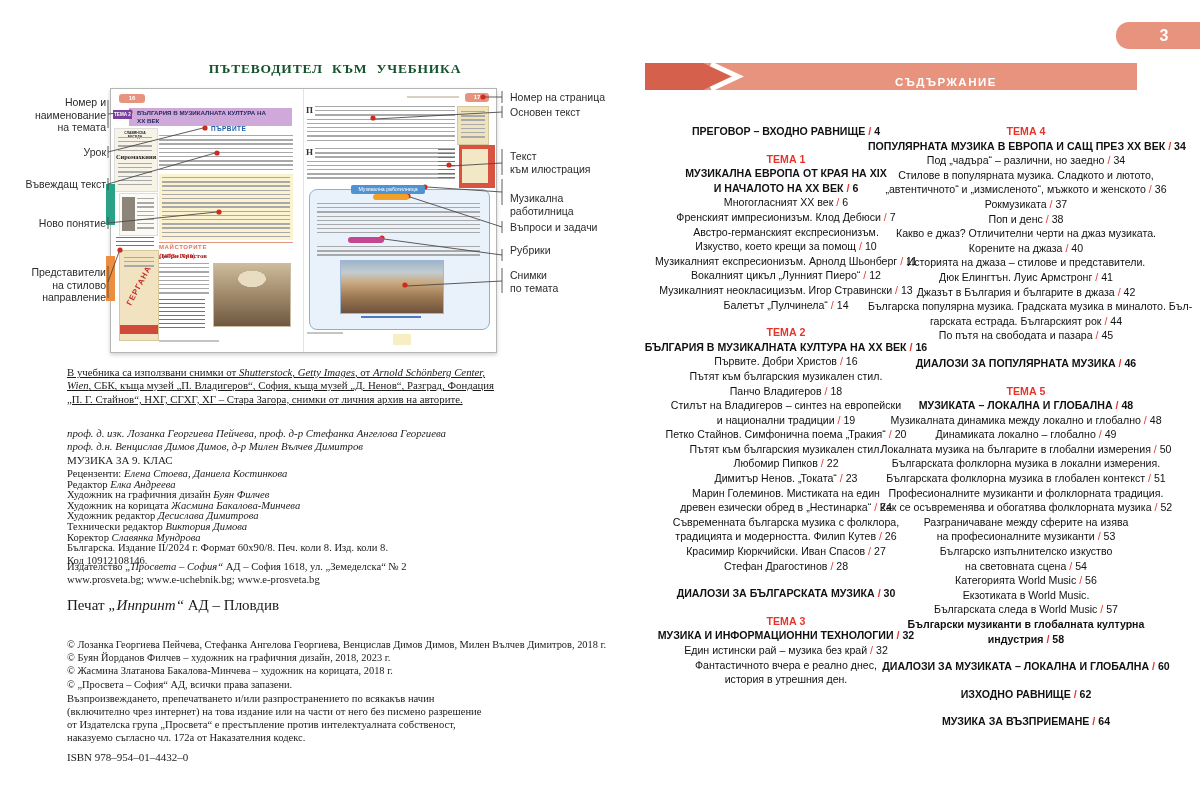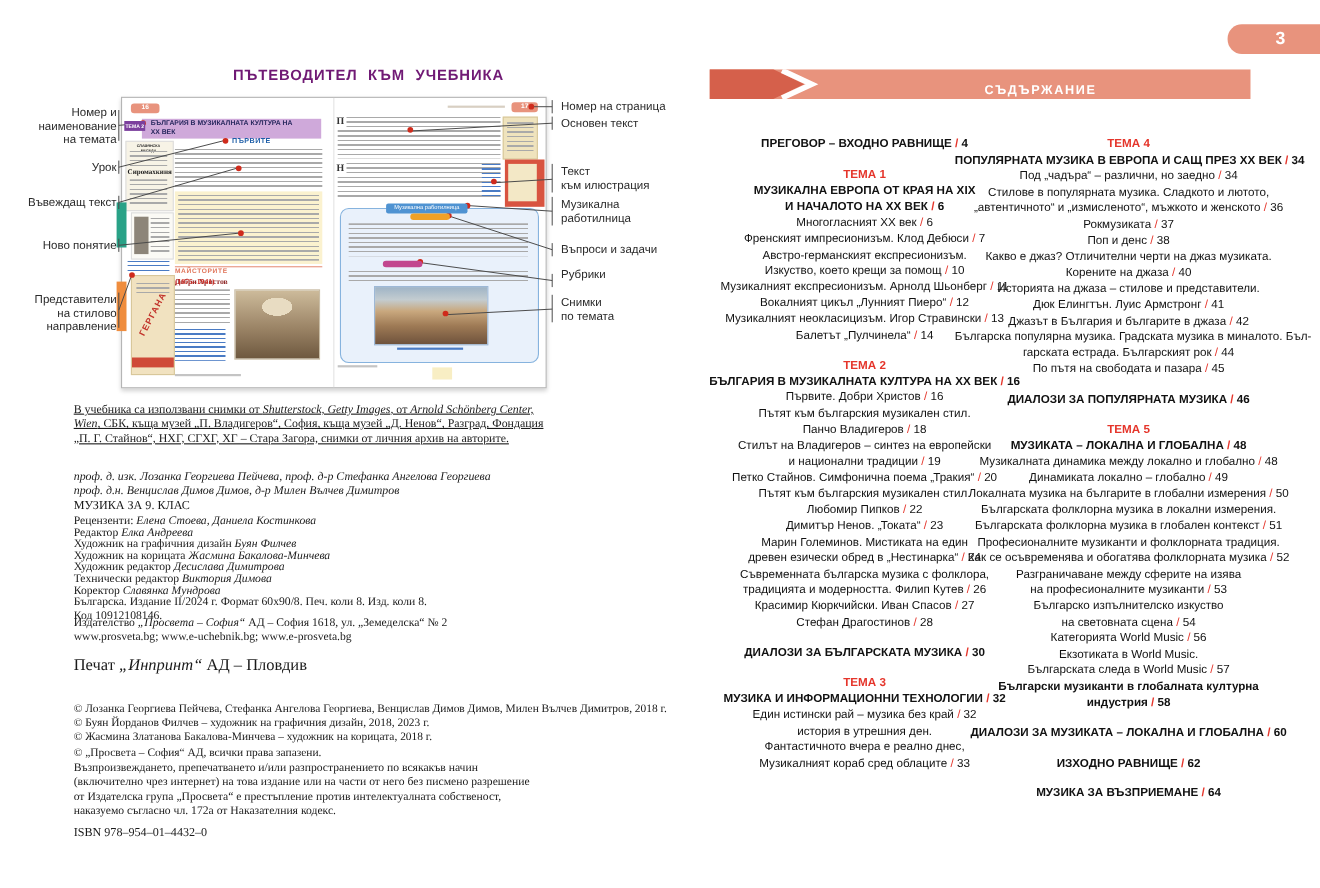--- a/index.html
+++ b/index.html
@@ -7,21 +7,21 @@
           font-family:"Liberation Sans",sans-serif;}
   .abs{position:absolute;}
 
   
   .page-tab{position:absolute;left:1116px;top:22px;width:96px;height:27px;background:#e8937d;
             border-radius:13px 0 0 13px;color:#fff;font-weight:bold;font-size:16px;
             display:flex;align-items:center;justify-content:center;}
 
   
   .guide-title{position:absolute;left:155px;top:61px;width:360px;text-align:center;
-               font-size:13.5px;font-weight:bold;letter-spacing:.8px;word-spacing:5px;color:#701a75;}
+               font-size:13.5px;font-weight:bold;letter-spacing:.8px;word-spacing:5px;color:#14532d;font-family:Liberation Serif, serif;}
 
   
   .figure{position:absolute;left:110px;top:88px;width:385px;height:263px;background:#fff;
           border:1px solid #b5b5b5;box-shadow:0 2px 4px rgba(0,0,0,.18);}
   .figure *{position:absolute;}
   .divider{left:192px;top:0;width:1px;height:263px;background:#e3e3e3;}
   .pgtab{background:#e8937d;color:#fff;font-weight:bold;text-align:center;border-radius:3px;}
   .pg16{left:8px;top:5px;width:26px;height:9px;font-size:6px;line-height:9px;}
   .pg17{left:354px;top:4px;width:24px;height:9px;font-size:6px;line-height:9px;}
   .hdrline{left:296px;top:7px;width:52px;height:2px;background:#d8cfc2;}
@@ -89,21 +89,21 @@
   .foot2{left:196px;top:243px;width:36px;height:2px;background:#c4c4c4;}
   .yellowstrip{left:282px;top:245px;width:18px;height:11px;background:#f8eec4;}
 
   
   .lbl{position:absolute;font-size:10.5px;line-height:12.5px;color:#2b2b2b;white-space:pre-line;}
   .lbl-l{text-align:right;width:90px;}
   .lbl-r{text-align:left;width:115px;}
   .ll1{left:16px;top:96px;} .ll2{left:16px;top:146px;} .ll3{left:16px;top:178px;}
   .ll4{left:16px;top:217px;} .ll5{left:16px;top:266px;}
   .lr1{left:510px;top:91px;} .lr2{left:510px;top:106px;} .lr3{left:510px;top:150px;}
-  .lr4{left:510px;top:180px;} .lr5{left:510px;top:221px;} .lr6{left:510px;top:244px;}
+  .lr4{left:510px;top:192px;} .lr5{left:510px;top:221px;} .lr6{left:510px;top:244px;}
   .lr7{left:510px;top:269px;}
   .callouts{position:absolute;left:0;top:0;width:600px;height:380px;pointer-events:none;}
 
   
   .ser{font-family:"Liberation Serif",serif;color:#1a1a1a;}
   .photo-note{left:67px;top:366px;width:432px;font-size:10.8px;line-height:13.4px;text-decoration:underline;}
   .authors{left:67px;top:427px;font-size:10.8px;line-height:13px;font-style:italic;white-space:nowrap;}
   .series{left:67px;top:454px;font-size:11px;}
   .staff{left:67px;top:469px;font-size:10.6px;line-height:10.6px;white-space:nowrap;}
   .staff .cl{margin-bottom:0;}
@@ -406,23 +406,22 @@
       </div>
       <div class="toc-sec">
         <div class="toc-theme">ТЕМА 3</div>
         <div class="toc-title">
           <div>МУЗИКА И ИНФОРМАЦИОННИ ТЕХНОЛОГИИ<span class="sl"> / </span>32</div>
         </div>
         <div class="toc-entry">
           <div>Един истински рай – музика без край<span class="sl"> / </span>32</div>
         </div>
         <div class="toc-entry">
+          <div>Фантастичното вчера е реално днес,</div>
           <div>история в утрешния ден.</div>
-          <div>Фантастичното вчера е реално днес,</div>
-          <div>Музикалният кораб сред облаците<span class="sl"> / </span>33</div>
         </div>
       </div>
     </div>
   <div class="toc toc-col-r" id="toc-right">
       <div class="toc-sec">
         <div class="toc-theme">ТЕМА 4</div>
         <div class="toc-title">
           <div>ПОПУЛЯРНАТА МУЗИКА В ЕВРОПА И САЩ ПРЕЗ XX ВЕК<span class="sl"> / </span>34</div>
         </div>
         <div class="toc-entry">

